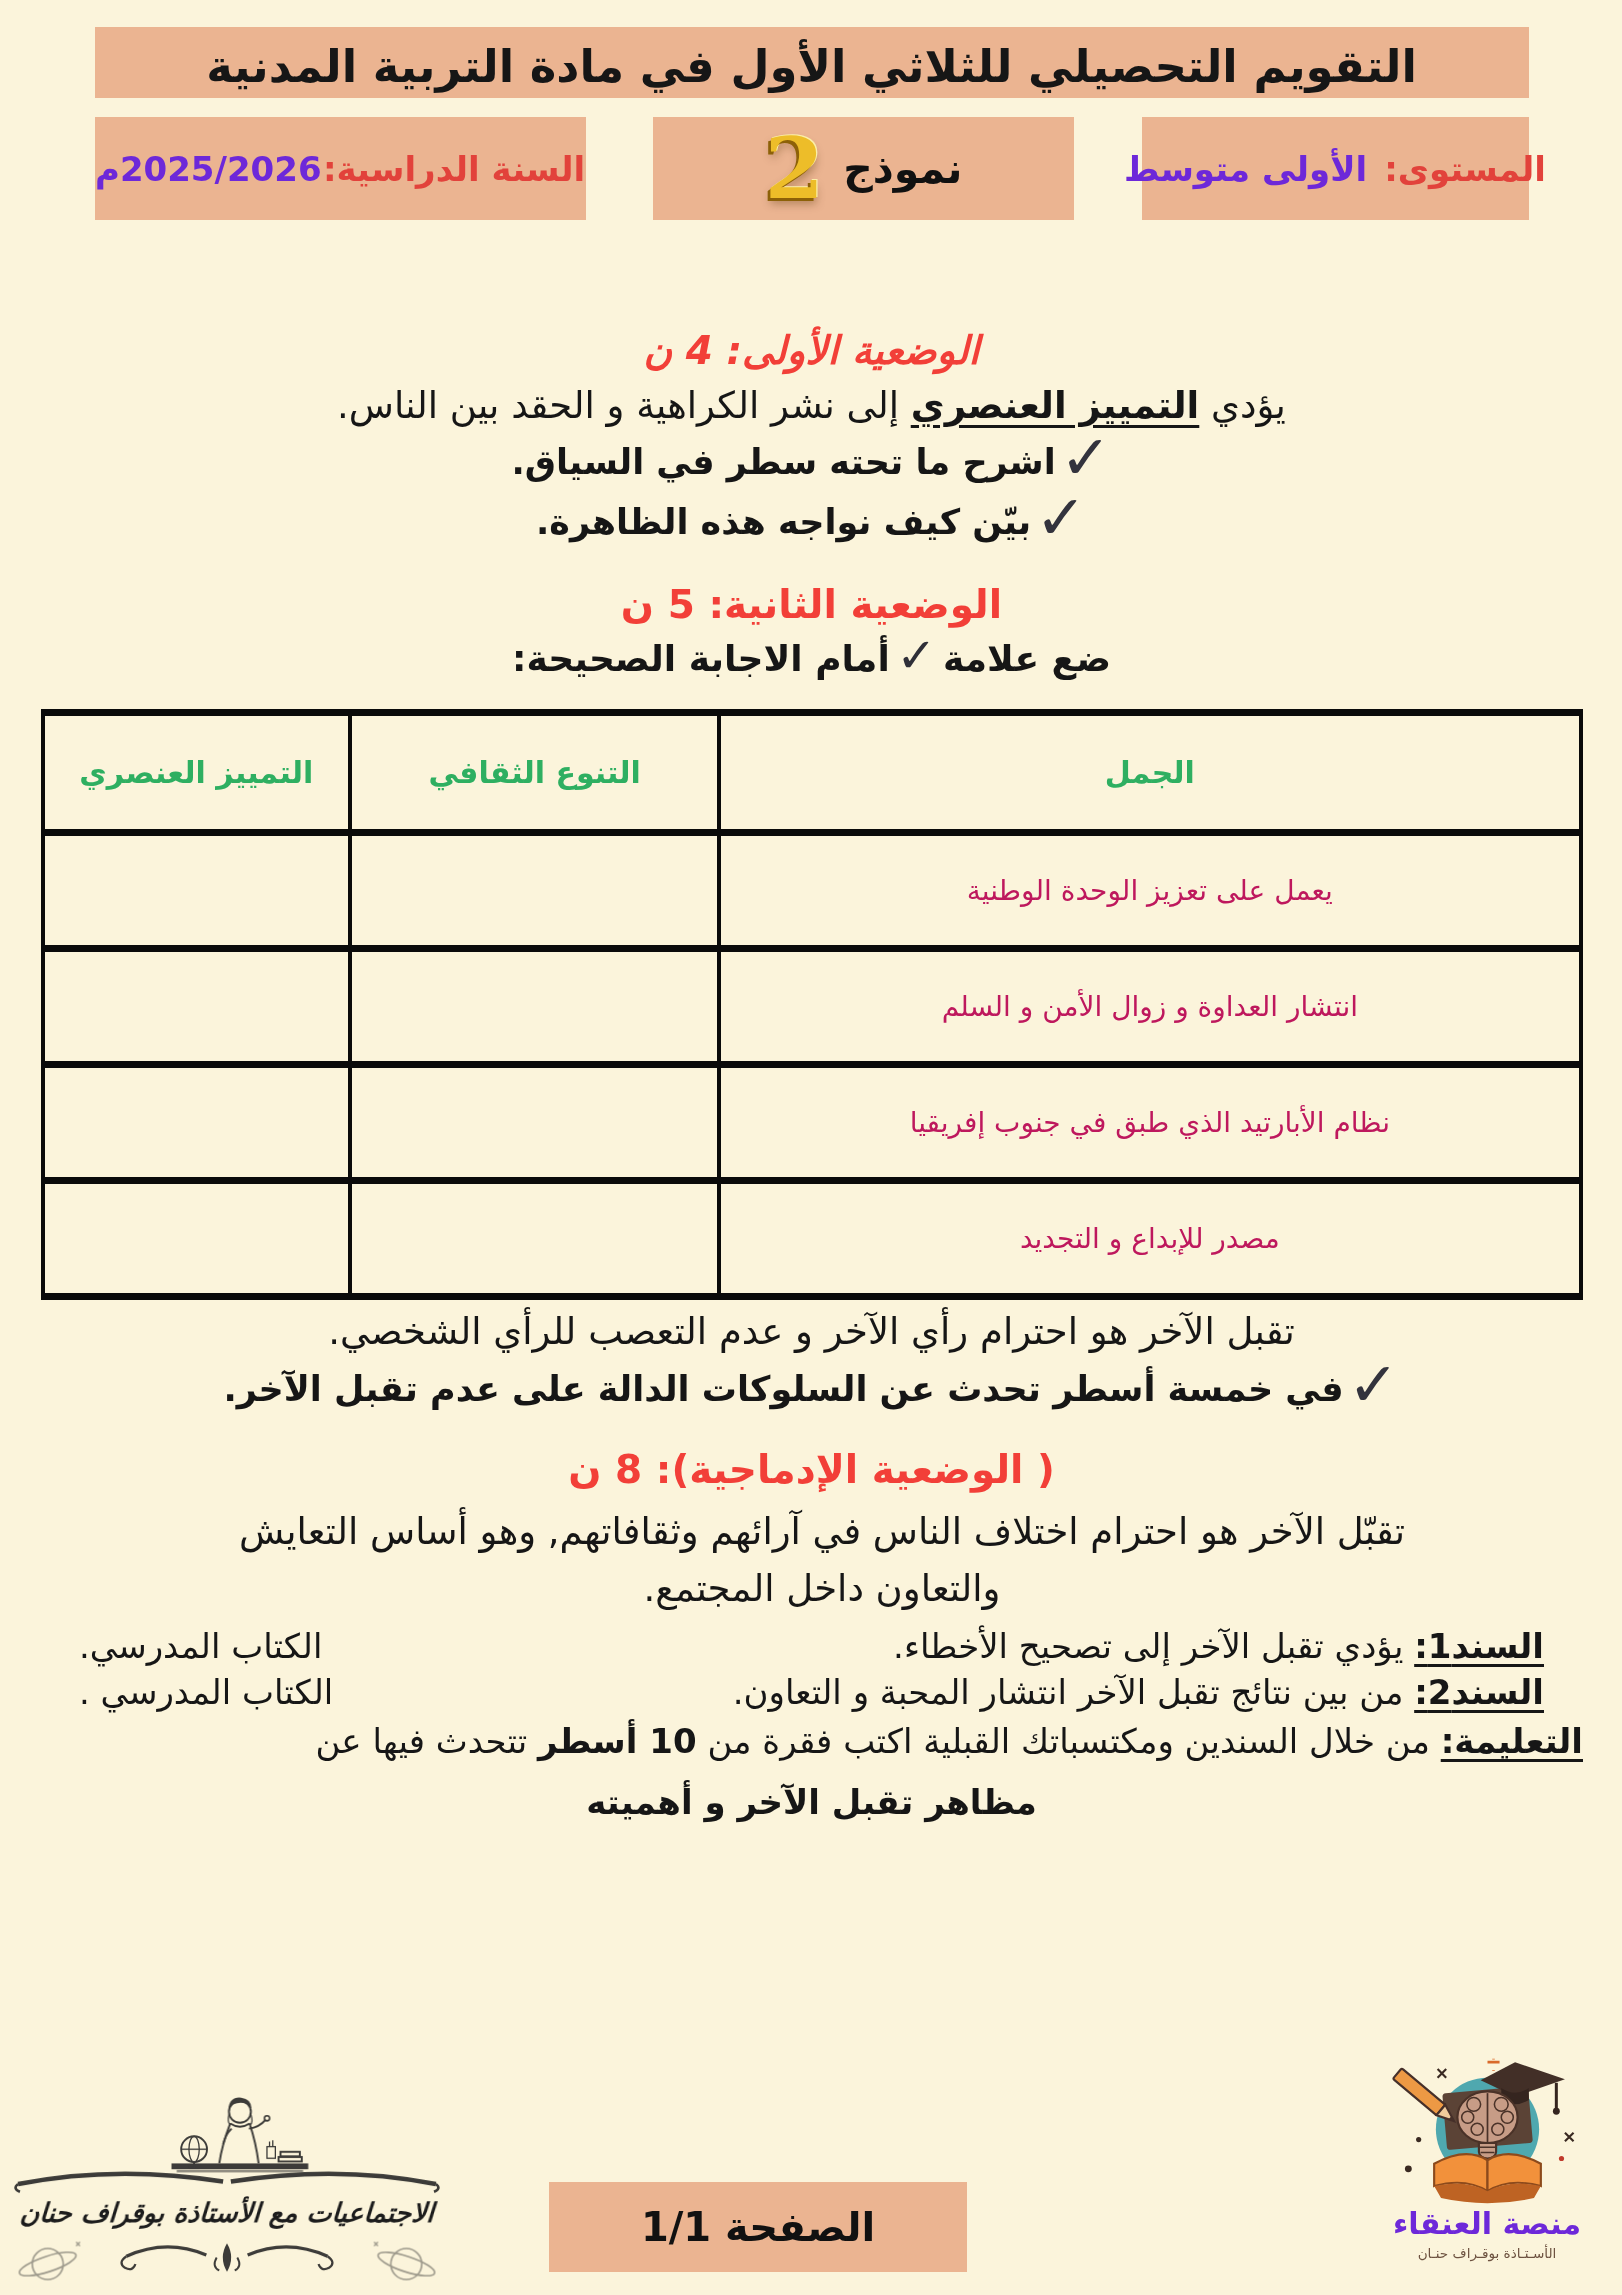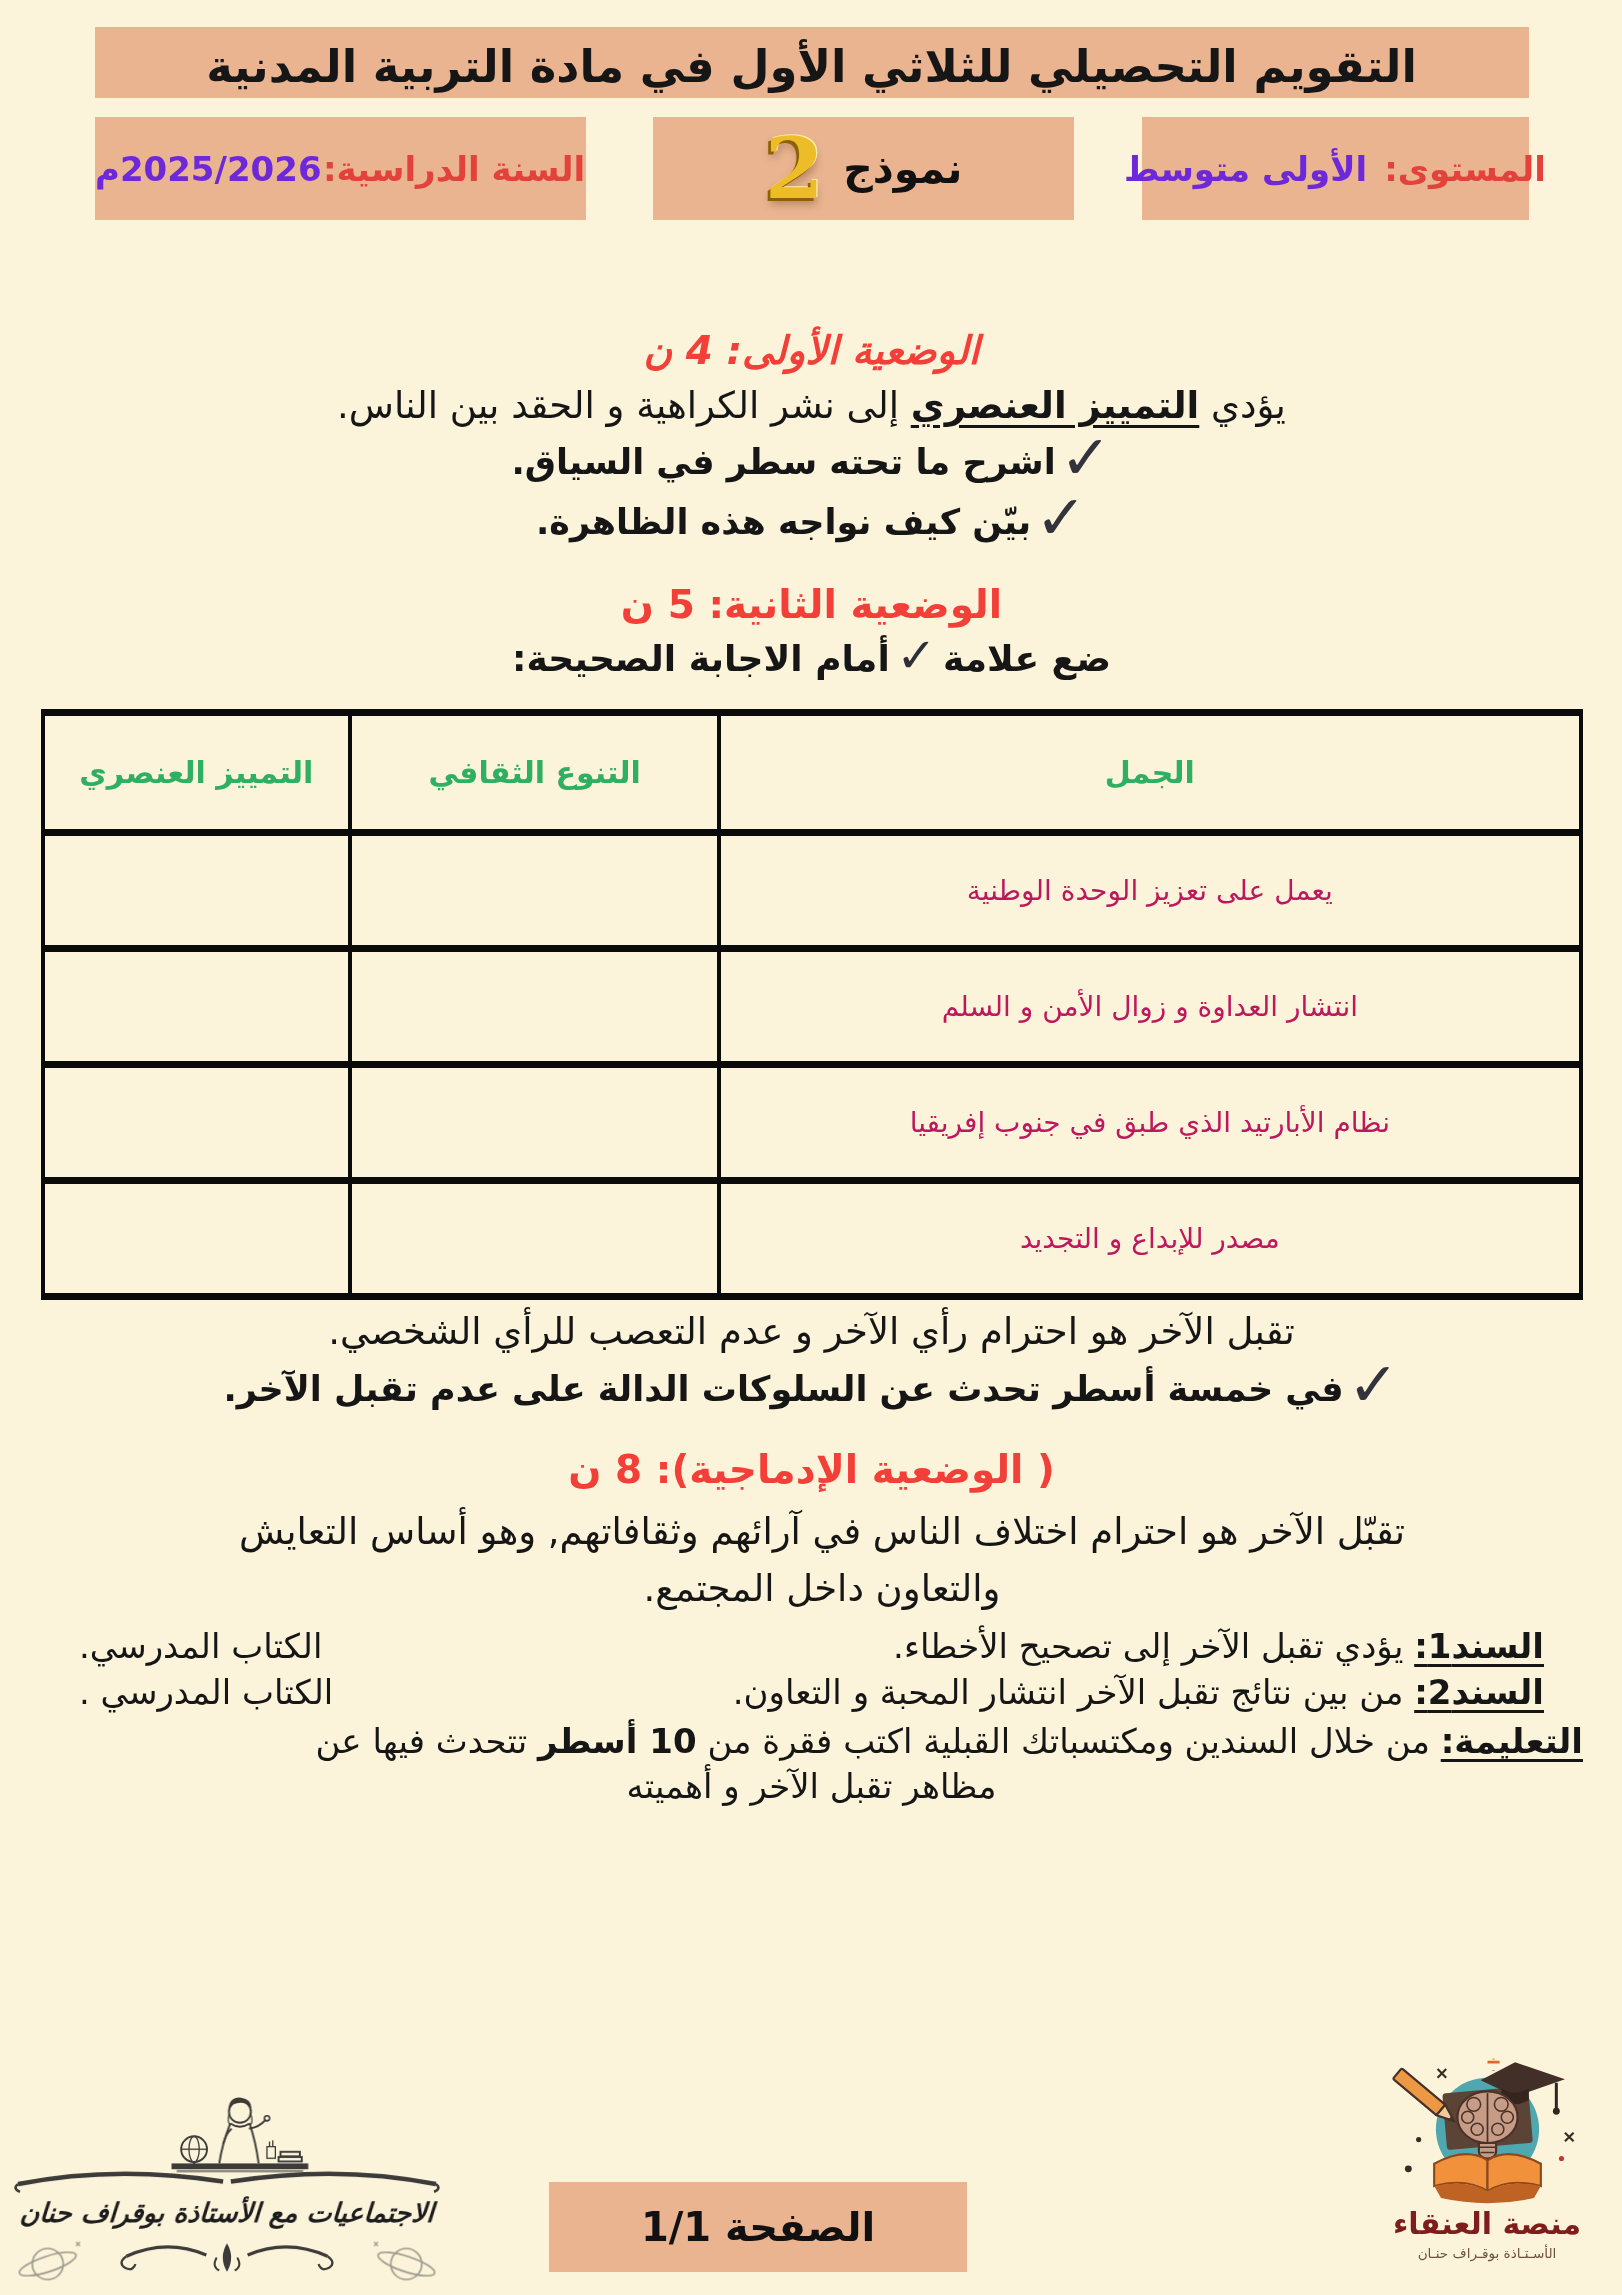--- a/index.html
+++ b/index.html
@@ -64,39 +64,39 @@
   .mt-s3{margin-top:65px;}
   .mt-s4{margin-top:34px;}
   .intro{font-size:37px; text-align:center; margin-top:10.3px; line-height:1.55; white-space:nowrap;padding-left:21px;}
   .support-row{
     width:1465px; margin:9px auto 0; display:flex; justify-content:space-between;
     align-items:baseline; font-size:34px; white-space:nowrap;
   }
   .support-label{font-weight:bold; text-decoration:underline; text-underline-offset:5.8px; text-decoration-thickness:3.2px;}
   .support-source{font-size:34px;}
   .ta3lima{width:1543px; margin:9px auto 0; font-size:34px; text-align:right; white-space:nowrap;}
-  .ta3lima-2{text-align:center; margin-top:5px; font-size:34px;}
+  .ta3lima-2{text-align:center; margin-top:21px; font-size:34px;font-weight:bold;}
   .bold{font-weight:bold;}
   .page-box{
     position:absolute; left:549px; top:2182px; width:418px; height:90px;
     background:#EBB491; display:flex; align-items:center; justify-content:center;
     font-weight:bold; font-size:40px; color:#111;
   }
   .stamp{position:absolute; left:9px; top:2086px; width:436px; height:208px;}
   .stamp svg{position:absolute; inset:0;}
   .stamp-text{
     position:absolute; top:111px; left:0; width:100%; text-align:center;
     font-size:26.5px; font-weight:bold; font-style:italic; color:#1c1c1c;
     transform:skewX(-4deg); white-space:nowrap;
   }
   .platform{
     position:absolute; right:23px; top:2057px; width:226px; height:238px;
     display:flex; flex-direction:column; align-items:center;
   }
-  .platform-title{font-weight:bold; font-size:30px; color:#7f1d1d; margin-top:1.3px;text-align:center;}
+  .platform-title{font-weight:bold; font-size:30px; color:#6d28d9; margin-top:1.3px;text-align:center;}
   .platform-sub{font-size:13.6px; color:#6d5240; margin-top:3.9px; letter-spacing:1.3px;}
 </style>
 </head>
 <body>
 
 <div class="page">
 
   <div class="bar-title">التقويم التحصيلي للثلاثي الأول في مادة التربية المدنية</div>
 
   <div class="info-row">

